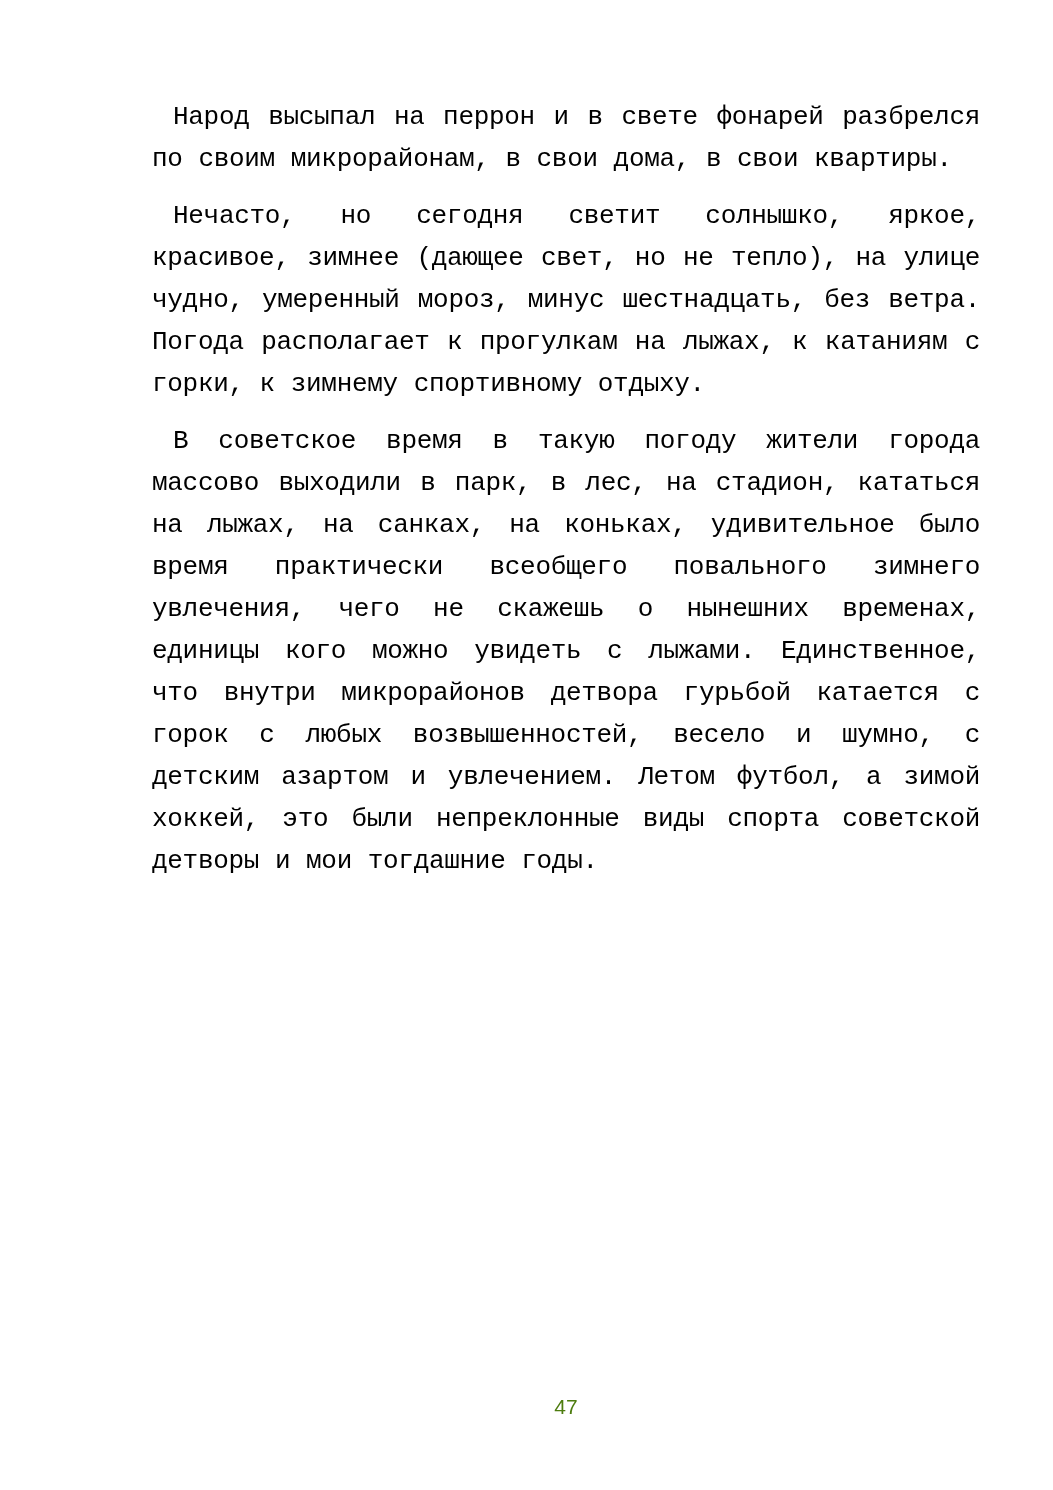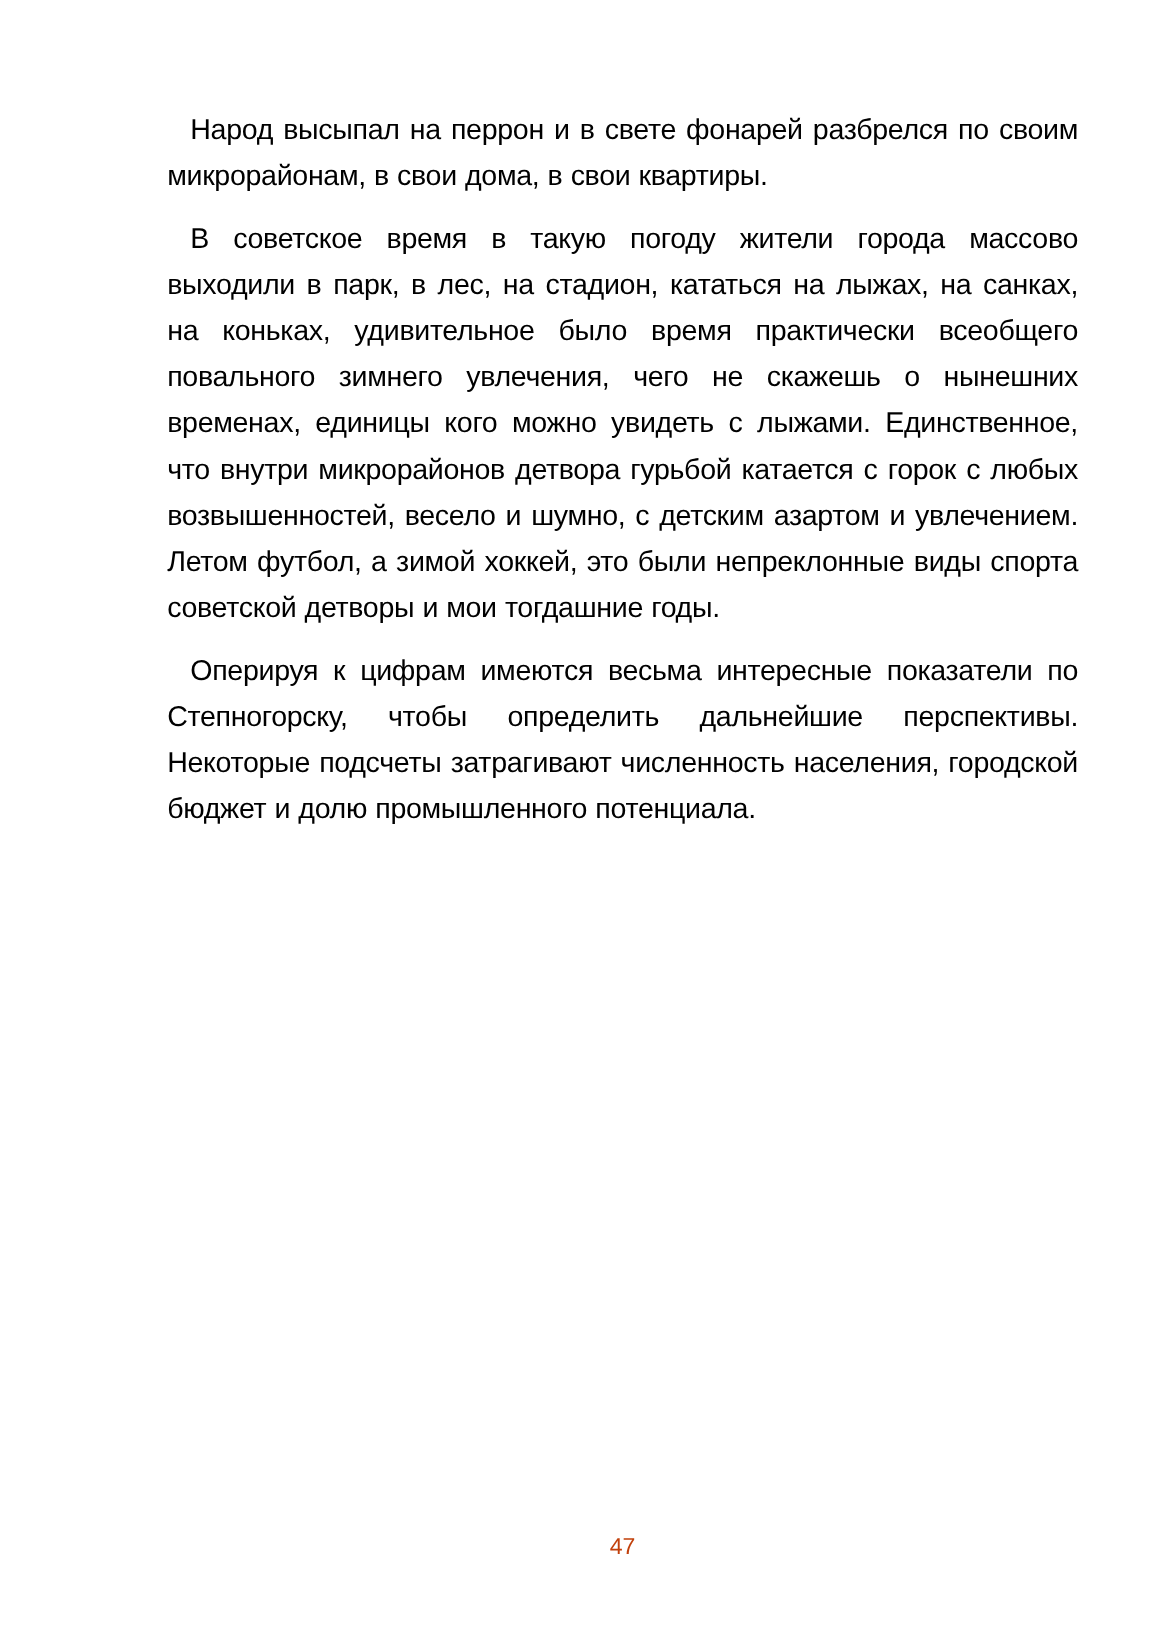--- a/index.html
+++ b/index.html
@@ -28,39 +28,40 @@
   }
   .text-block p {
     margin: 0 0 15px 0;
     font-size: 26px;
     line-height: 42px;
     text-align: justify;
     text-align-last: left;
     text-indent: 21px;
     letter-spacing: -0.3px;
     word-spacing: 0.5px;
+    font-family: Liberation Mono, monospace;
   }
   .footer {
     position: absolute;
     left: 152px;
     top: 1392px;
     width: 828px;
     text-align: center;
   }
   .footer span {
     font-size: 21px;
     line-height: 30px;
-    color: #c2410c;
+    color: #4d7c0f;
   }
 </style>
 </head>
 <body>
 
 <div class="page">
   <div class="text-block">
     <p>Народ высыпал на перрон и в свете фонарей разбрелся по своим микрорайонам, в свои дома, в свои квартиры.</p>
+    <p>Нечасто, но сегодня светит солнышко, яркое, красивое, зимнее (дающее свет, но не тепло), на улице чудно, умеренный мороз, минус шестнадцать, без ветра. Погода располагает к прогулкам на лыжах, к катаниям с горки, к зимнему спортивному отдыху.</p>
     <p>В советское время в такую погоду жители города массово выходили в парк, в лес, на стадион, кататься на лыжах, на санках, на коньках, удивительное было время практически всеобщего повального зимнего увлечения, чего не скажешь о нынешних временах, единицы кого можно увидеть с лыжами. Единственное, что внутри микрорайонов детвора гурьбой катается с горок с любых возвышенностей, весело и шумно, с детским азартом и увлечением. Летом футбол, а зимой хоккей, это были непреклонные виды спорта советской детворы и мои тогдашние годы.</p>
-    <p>Оперируя к цифрам имеются весьма интересные показатели по Степногорску, чтобы определить дальнейшие перспективы. Некоторые подсчеты затрагивают численность населения, городской бюджет и долю промышленного потенциала.</p>
   </div>
   <div class="footer">
     <span>47</span>
   </div>
 </div>
 
 </body></html>

